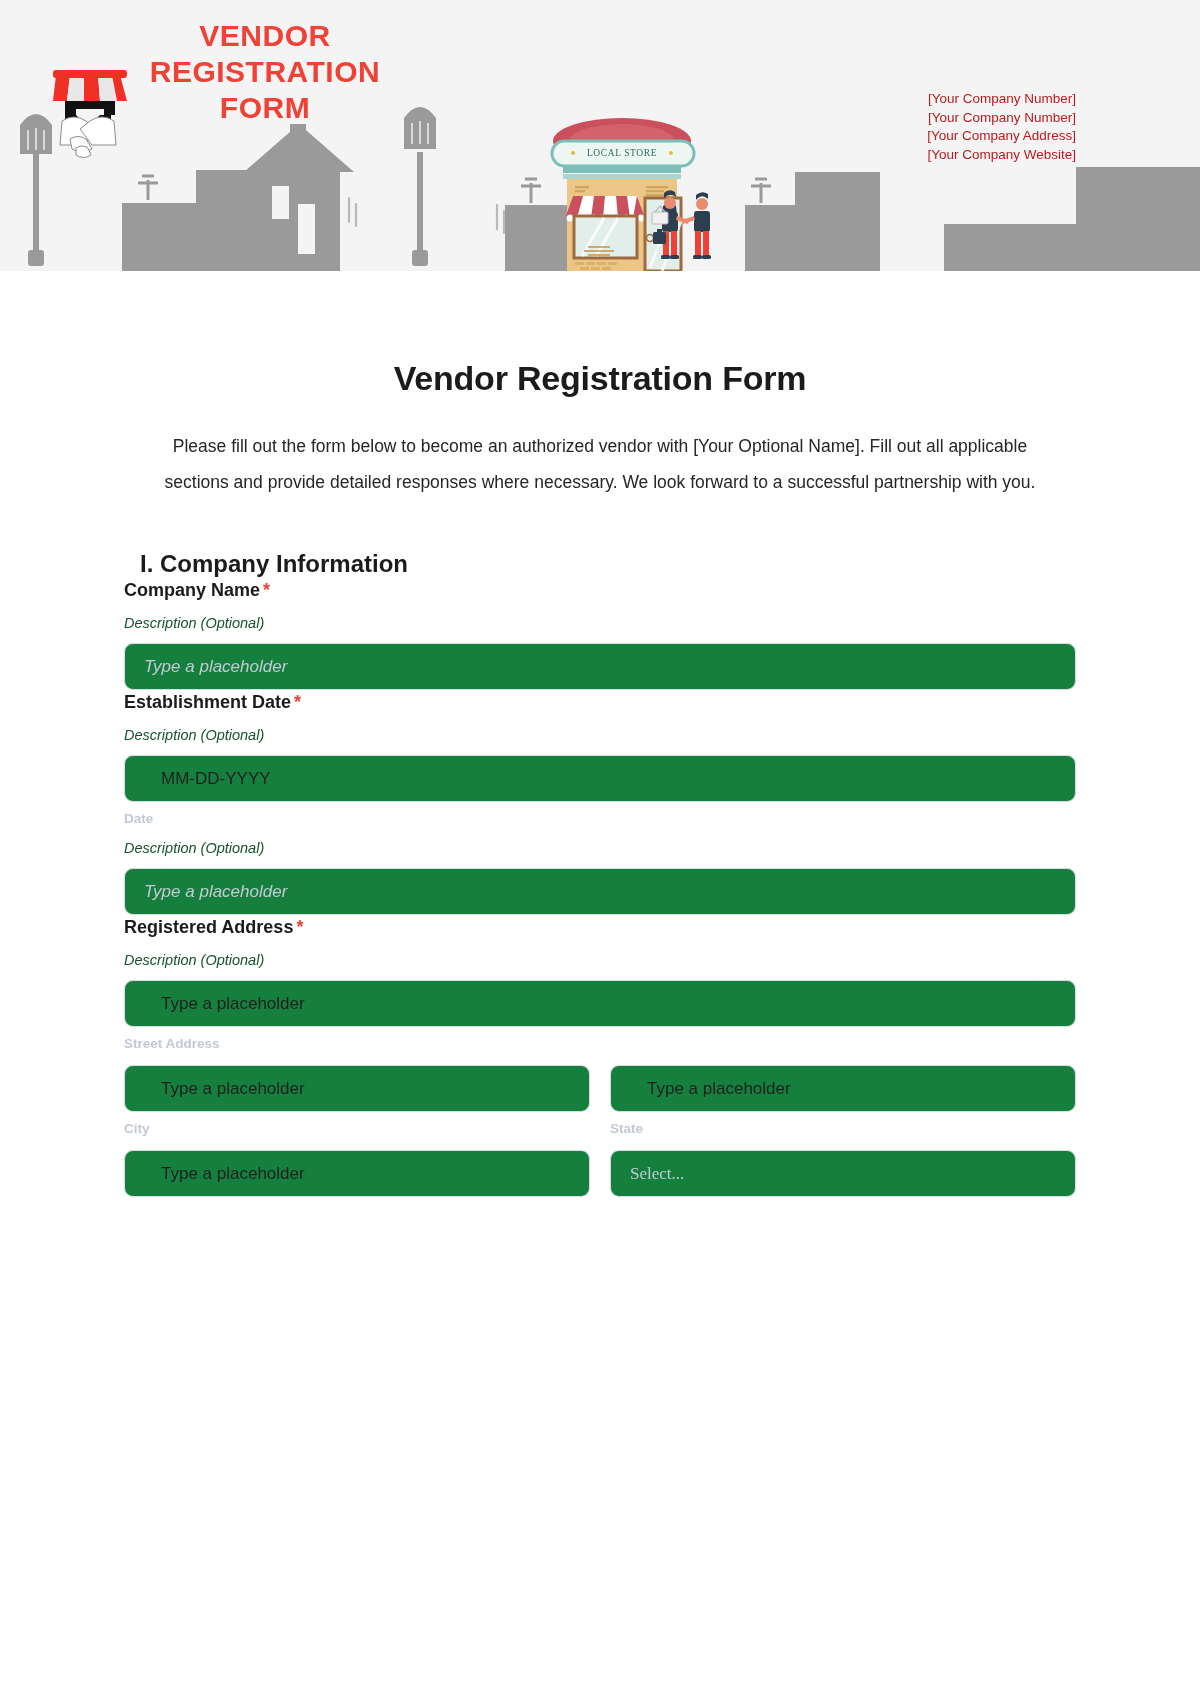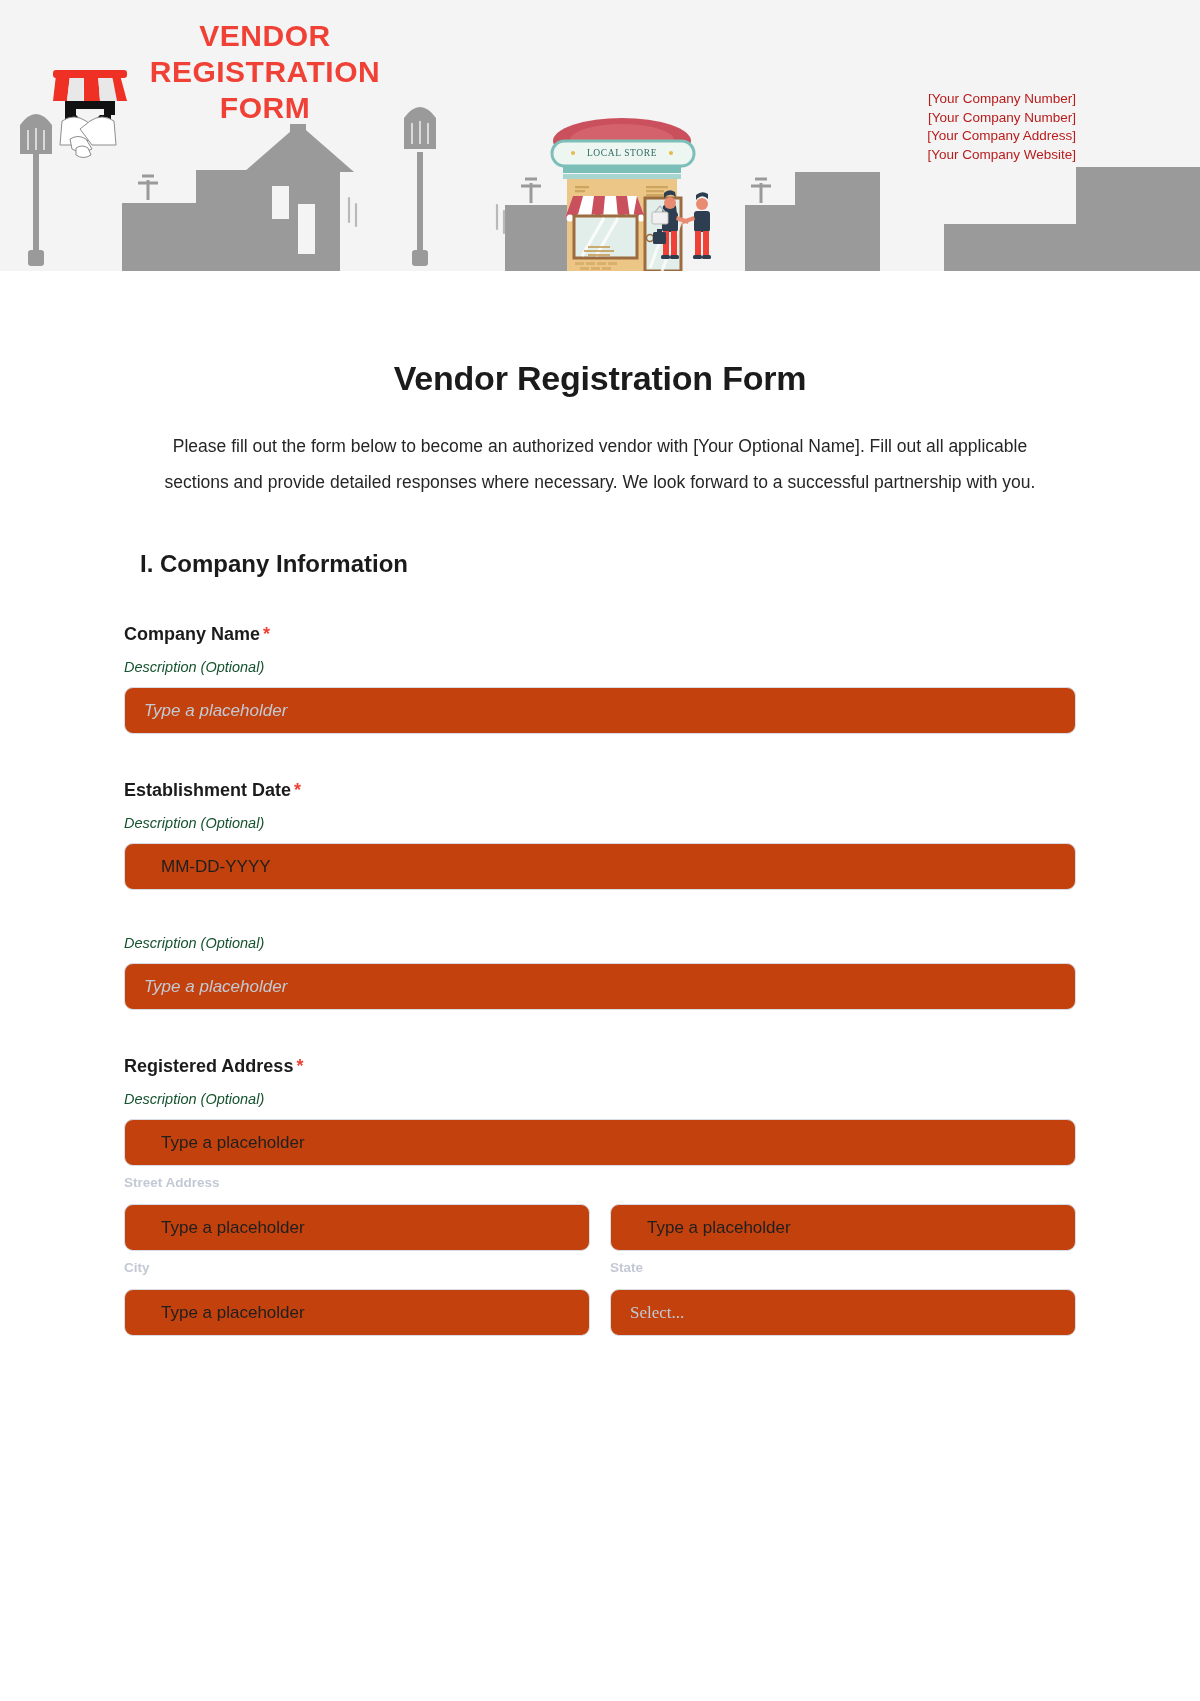--- a/index.html
+++ b/index.html
@@ -72,21 +72,21 @@
   }
 
   .section-heading {
     margin-top: 50px;
     font-size: 24px;
     font-weight: bold;
     color: #1b1b1b;
     margin-left: 16px;
   }
 
-  .field { margin-top: 44px; }
+  .field { }
 
   .field-label {
     font-size: 18px;
     font-weight: bold;
     color: #1b1b1b;
     line-height: 24px;
   }
   .req-star {
     color: #ef4136;
     font-weight: bold;
@@ -100,21 +100,21 @@
     font-style: italic;
     color: #14532d;
     line-height: 18px;
   }
 
   .input-box {
     margin-top: 11px;
     height: 47px;
     border: 1px solid #d7dce5;
     border-radius: 9px;
-    background: #c2410c;
+    background: #15803d;
     display: flex;
     align-items: center;
     padding: 0 19px;
     font-size: 17px;
   }
   .input-box.ph-muted {
     color: #c3c9d4;
     font-style: italic;
   }
   .input-box.ph-dark {
@@ -346,20 +346,21 @@
     <div class="field-desc">Description (Optional)</div>
     <div class="input-box ph-muted">Type a placeholder</div>
   </div>
 
   <div class="field">
     <div class="field-label">
       <span>Establishment Date</span><span class="req-star">*</span>
     </div>
     <div class="field-desc">Description (Optional)</div>
     <div class="input-box ph-dark">MM-DD-YYYY</div>
+    <div class="sub-label">Date</div>
   </div>
 
   <div class="field">
     <div class="field-desc">Description (Optional)</div>
     <div class="input-box ph-muted">Type a placeholder</div>
   </div>
 
   <div class="field">
     <div class="field-label">
       <span>Registered Address</span><span class="req-star">*</span>

